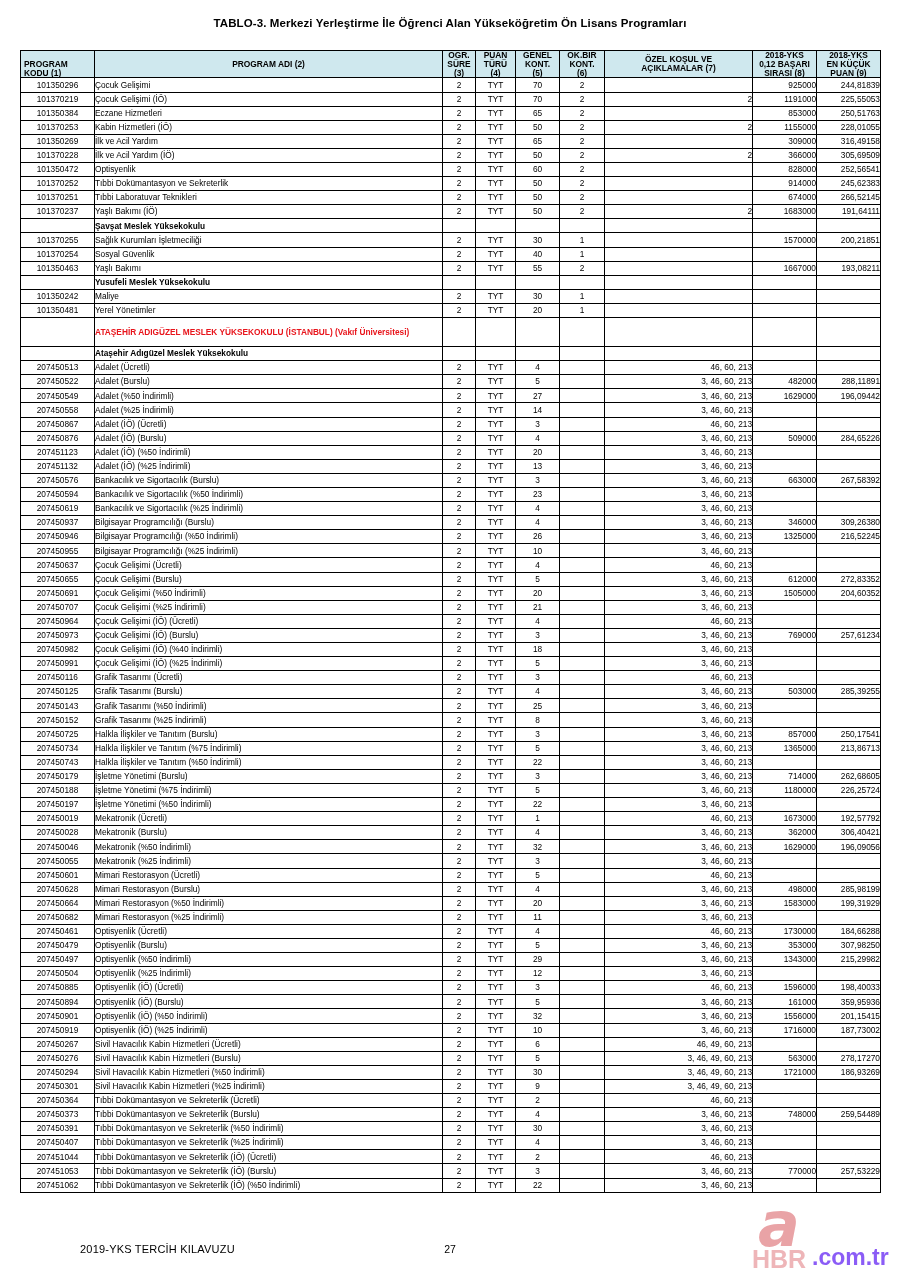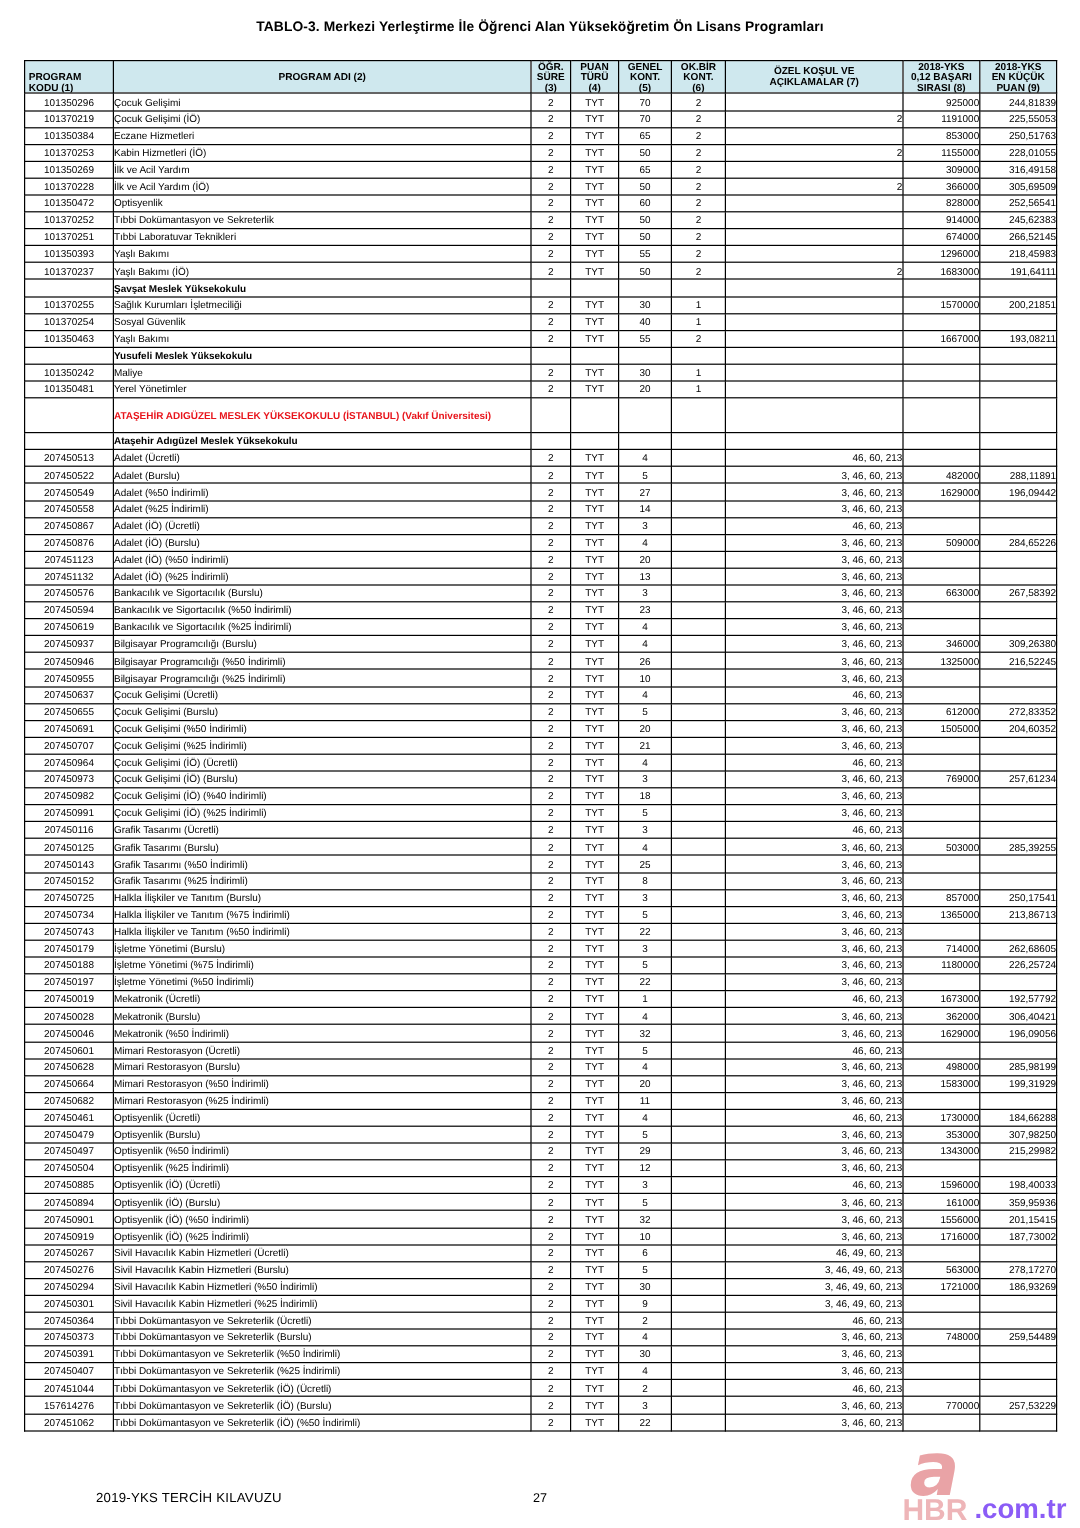--- a/index.html
+++ b/index.html
@@ -287,31 +287,20 @@
             <td class="ad">Tıbbi Laboratuvar Teknikleri</td>
             <td class="sure">2</td>
             <td class="puan">TYT</td>
             <td class="genel">50</td>
             <td class="okbir">2</td>
             <td class="ozel"></td>
             <td class="sira">674000</td>
             <td class="enkucuk">266,52145</td>
           </tr>
           <tr class="data">
-            <td class="kodu">101350393</td>
-            <td class="ad">Yaşlı Bakımı</td>
-            <td class="sure">2</td>
-            <td class="puan">TYT</td>
-            <td class="genel">55</td>
-            <td class="okbir">2</td>
-            <td class="ozel"></td>
-            <td class="sira">1296000</td>
-            <td class="enkucuk">218,45983</td>
-          </tr>
-          <tr class="data">
             <td class="kodu">101370237</td>
             <td class="ad">Yaşlı Bakımı (İÖ)</td>
             <td class="sure">2</td>
             <td class="puan">TYT</td>
             <td class="genel">50</td>
             <td class="okbir">2</td>
             <td class="ozel">2</td>
             <td class="sira">1683000</td>
             <td class="enkucuk">191,64111</td>
           </tr>
@@ -793,20 +782,31 @@
             <td class="ad">Mekatronik (%50 İndirimli)</td>
             <td class="sure">2</td>
             <td class="puan">TYT</td>
             <td class="genel">32</td>
             <td class="okbir"></td>
             <td class="ozel">3, 46, 60, 213</td>
             <td class="sira">1629000</td>
             <td class="enkucuk">196,09056</td>
           </tr>
           <tr class="data">
+            <td class="kodu">207450055</td>
+            <td class="ad">Mekatronik (%25 İndirimli)</td>
+            <td class="sure">2</td>
+            <td class="puan">TYT</td>
+            <td class="genel">3</td>
+            <td class="okbir"></td>
+            <td class="ozel">3, 46, 60, 213</td>
+            <td class="sira"></td>
+            <td class="enkucuk"></td>
+          </tr>
+          <tr class="data">
             <td class="kodu">207450601</td>
             <td class="ad">Mimari Restorasyon (Ücretli)</td>
             <td class="sure">2</td>
             <td class="puan">TYT</td>
             <td class="genel">5</td>
             <td class="okbir"></td>
             <td class="ozel">46, 60, 213</td>
             <td class="sira"></td>
             <td class="enkucuk"></td>
           </tr>
@@ -1024,21 +1024,21 @@
             <td class="ad">Tıbbi Dokümantasyon ve Sekreterlik (İÖ) (Ücretli)</td>
             <td class="sure">2</td>
             <td class="puan">TYT</td>
             <td class="genel">2</td>
             <td class="okbir"></td>
             <td class="ozel">46, 60, 213</td>
             <td class="sira"></td>
             <td class="enkucuk"></td>
           </tr>
           <tr class="data">
-            <td class="kodu">157614276</td>
+            <td class="kodu">207451053</td>
             <td class="ad">Tıbbi Dokümantasyon ve Sekreterlik (İÖ) (Burslu)</td>
             <td class="sure">2</td>
             <td class="puan">TYT</td>
             <td class="genel">3</td>
             <td class="okbir"></td>
             <td class="ozel">3, 46, 60, 213</td>
             <td class="sira">770000</td>
             <td class="enkucuk">257,53229</td>
           </tr>
           <tr class="data">

